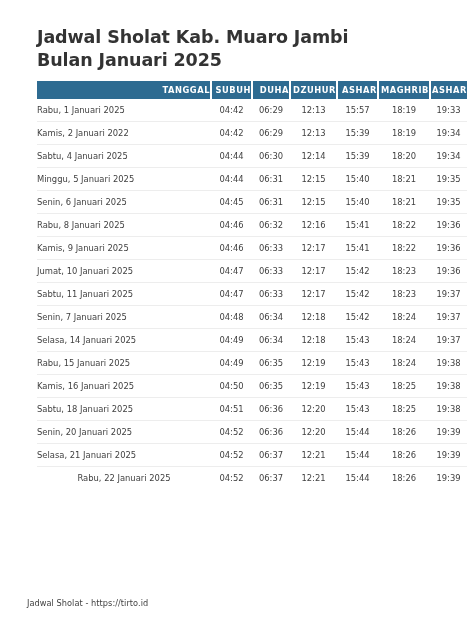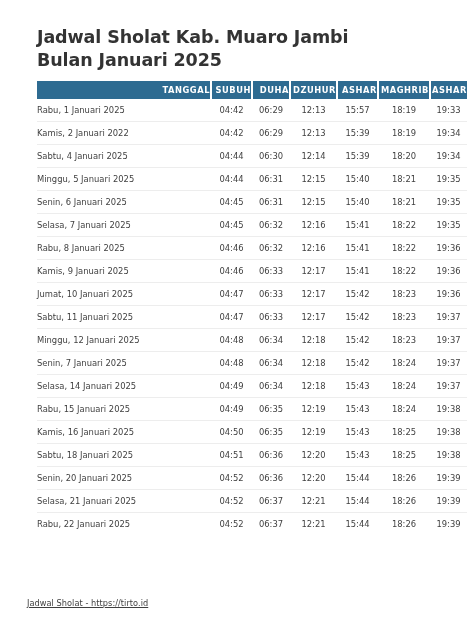--- a/index.html
+++ b/index.html
@@ -64,20 +64,21 @@
     font-size: 8.4px;
     color: #3f3f3f;
     height: 22px;
     padding: 0;
     border-bottom: 1px solid #ededed;
     vertical-align: middle;
     white-space: nowrap;
   }
   table.schedule tbody tr:last-child td {
     border-bottom: none;
+    text-align: center;
   }
   td.col-date {
     text-align: left;
     padding-left: 9px;
   }
   td.col-time {
     text-align: center;
   }
   
   .w-date    { width: 174px; }
@@ -88,21 +89,20 @@
   .w-maghrib { width: 52px; }
   .w-isya    { width: 37px; }
 
   .footer {
     position: absolute;
     left: 27px;
     bottom: 24px;
     font-size: 8.2px;
     color: #3f3f3f;
     letter-spacing: 0.05px;
-    text-decoration: underline;
   }
 </style>
 </head>
 <body>
 
 <div class="page">
 
   <h1 class="title">Jadwal Sholat Kab. Muaro Jambi Bulan Januari 2025</h1>
 
   <div class="table-wrap">
@@ -167,29 +167,20 @@
           <tr>
             <td class="col-date">Senin, 6 Januari 2025</td>
             <td class="col-time">04:45</td>
             <td class="col-time">06:31</td>
             <td class="col-time">12:15</td>
             <td class="col-time">15:40</td>
             <td class="col-time">18:21</td>
             <td class="col-time">19:35</td>
           </tr>
           <tr>
-            <td class="col-date">Selasa, 7 Januari 2025</td>
-            <td class="col-time">04:45</td>
-            <td class="col-time">06:32</td>
-            <td class="col-time">12:16</td>
-            <td class="col-time">15:41</td>
-            <td class="col-time">18:22</td>
-            <td class="col-time">19:35</td>
-          </tr>
-          <tr>
             <td class="col-date">Rabu, 8 Januari 2025</td>
             <td class="col-time">04:46</td>
             <td class="col-time">06:32</td>
             <td class="col-time">12:16</td>
             <td class="col-time">15:41</td>
             <td class="col-time">18:22</td>
             <td class="col-time">19:36</td>
           </tr>
           <tr>
             <td class="col-date">Kamis, 9 Januari 2025</td>
@@ -212,29 +203,20 @@
           <tr>
             <td class="col-date">Sabtu, 11 Januari 2025</td>
             <td class="col-time">04:47</td>
             <td class="col-time">06:33</td>
             <td class="col-time">12:17</td>
             <td class="col-time">15:42</td>
             <td class="col-time">18:23</td>
             <td class="col-time">19:37</td>
           </tr>
           <tr>
-            <td class="col-date">Minggu, 12 Januari 2025</td>
-            <td class="col-time">04:48</td>
-            <td class="col-time">06:34</td>
-            <td class="col-time">12:18</td>
-            <td class="col-time">15:42</td>
-            <td class="col-time">18:23</td>
-            <td class="col-time">19:37</td>
-          </tr>
-          <tr>
             <td class="col-date">Senin, 7 Januari 2025</td>
             <td class="col-time">04:48</td>
             <td class="col-time">06:34</td>
             <td class="col-time">12:18</td>
             <td class="col-time">15:42</td>
             <td class="col-time">18:24</td>
             <td class="col-time">19:37</td>
           </tr>
           <tr>
             <td class="col-date">Selasa, 14 Januari 2025</td>

